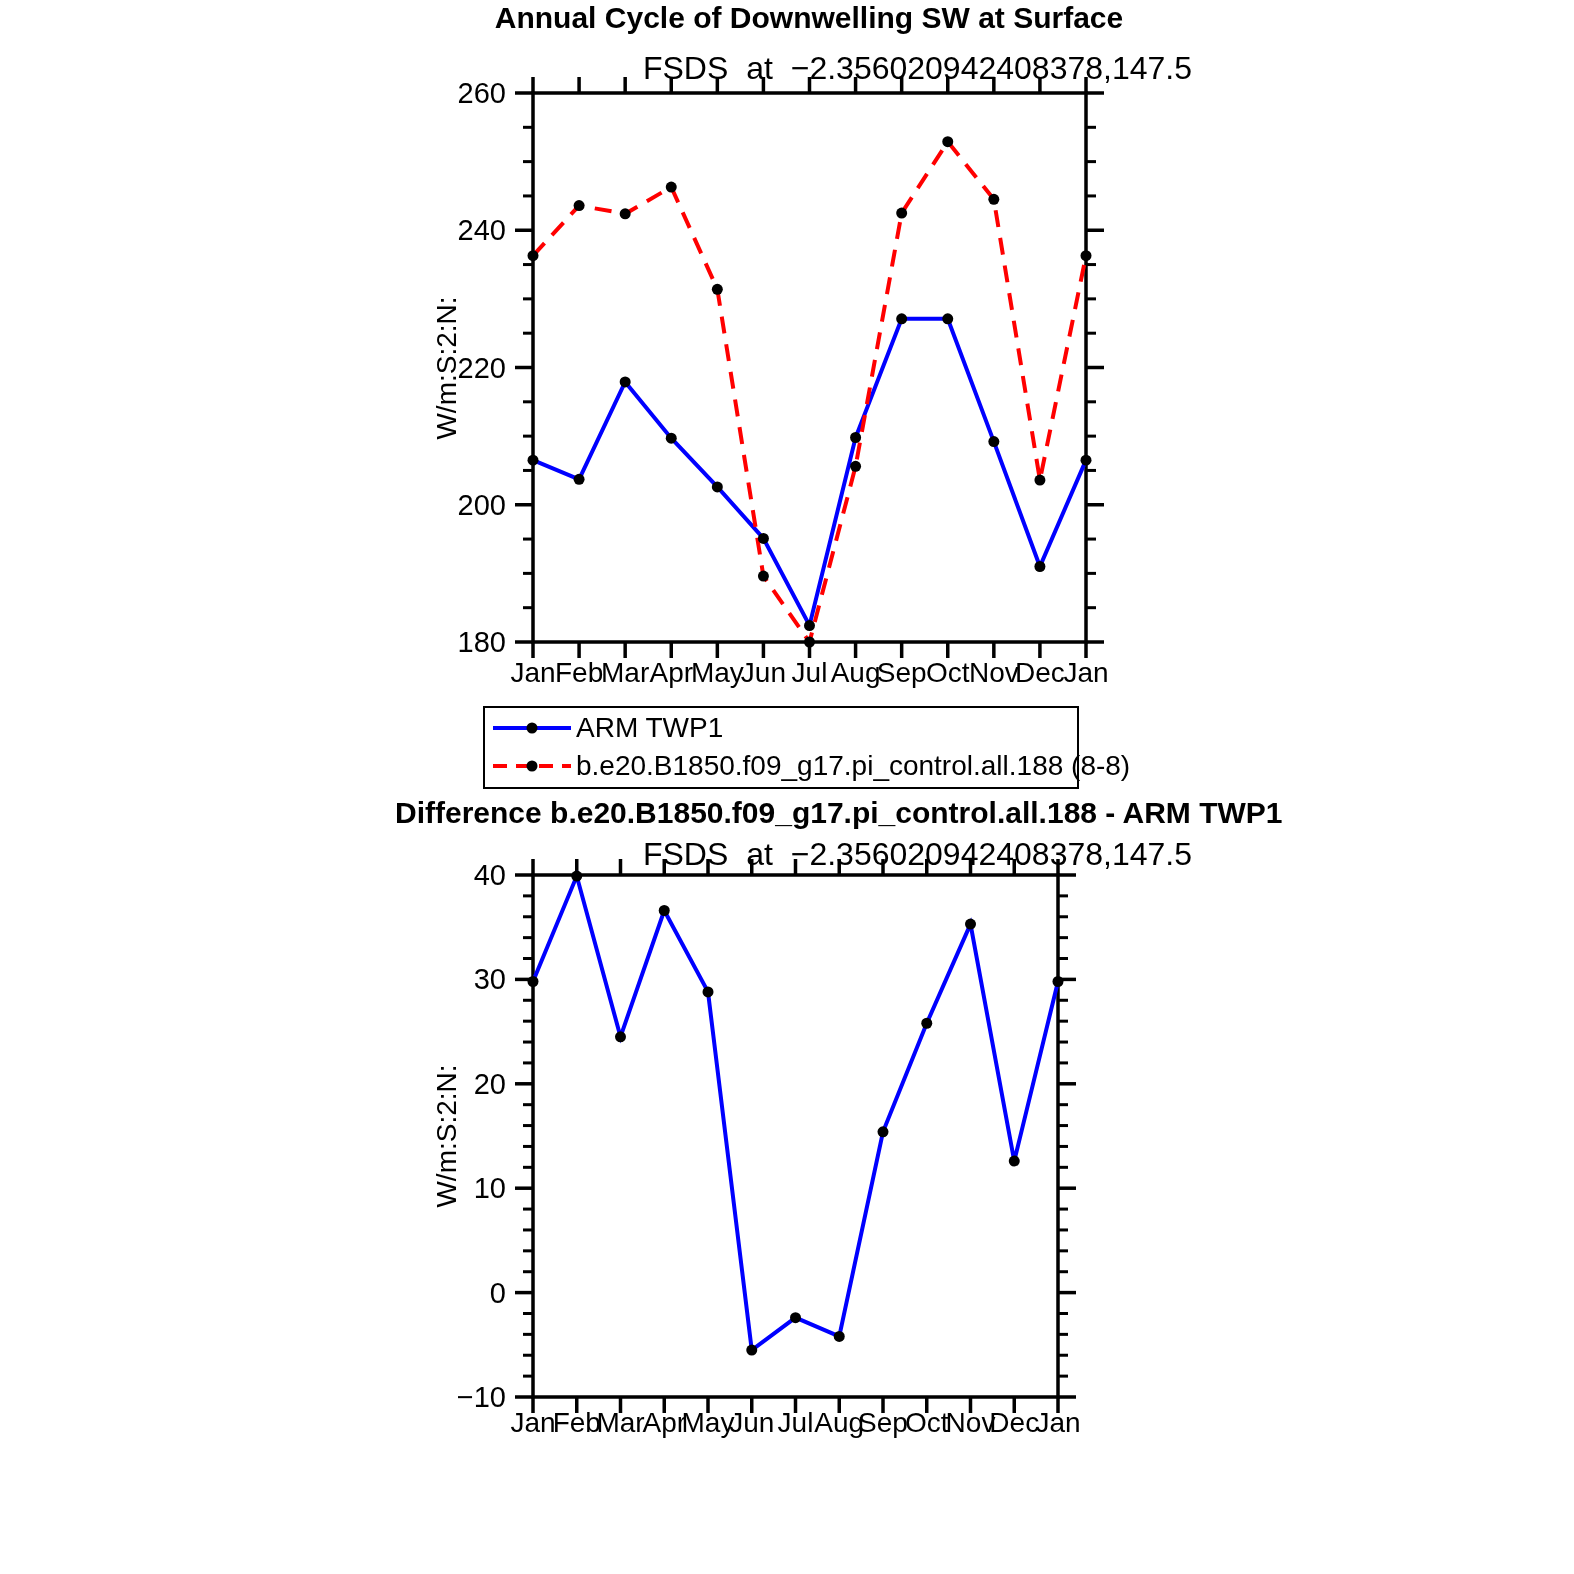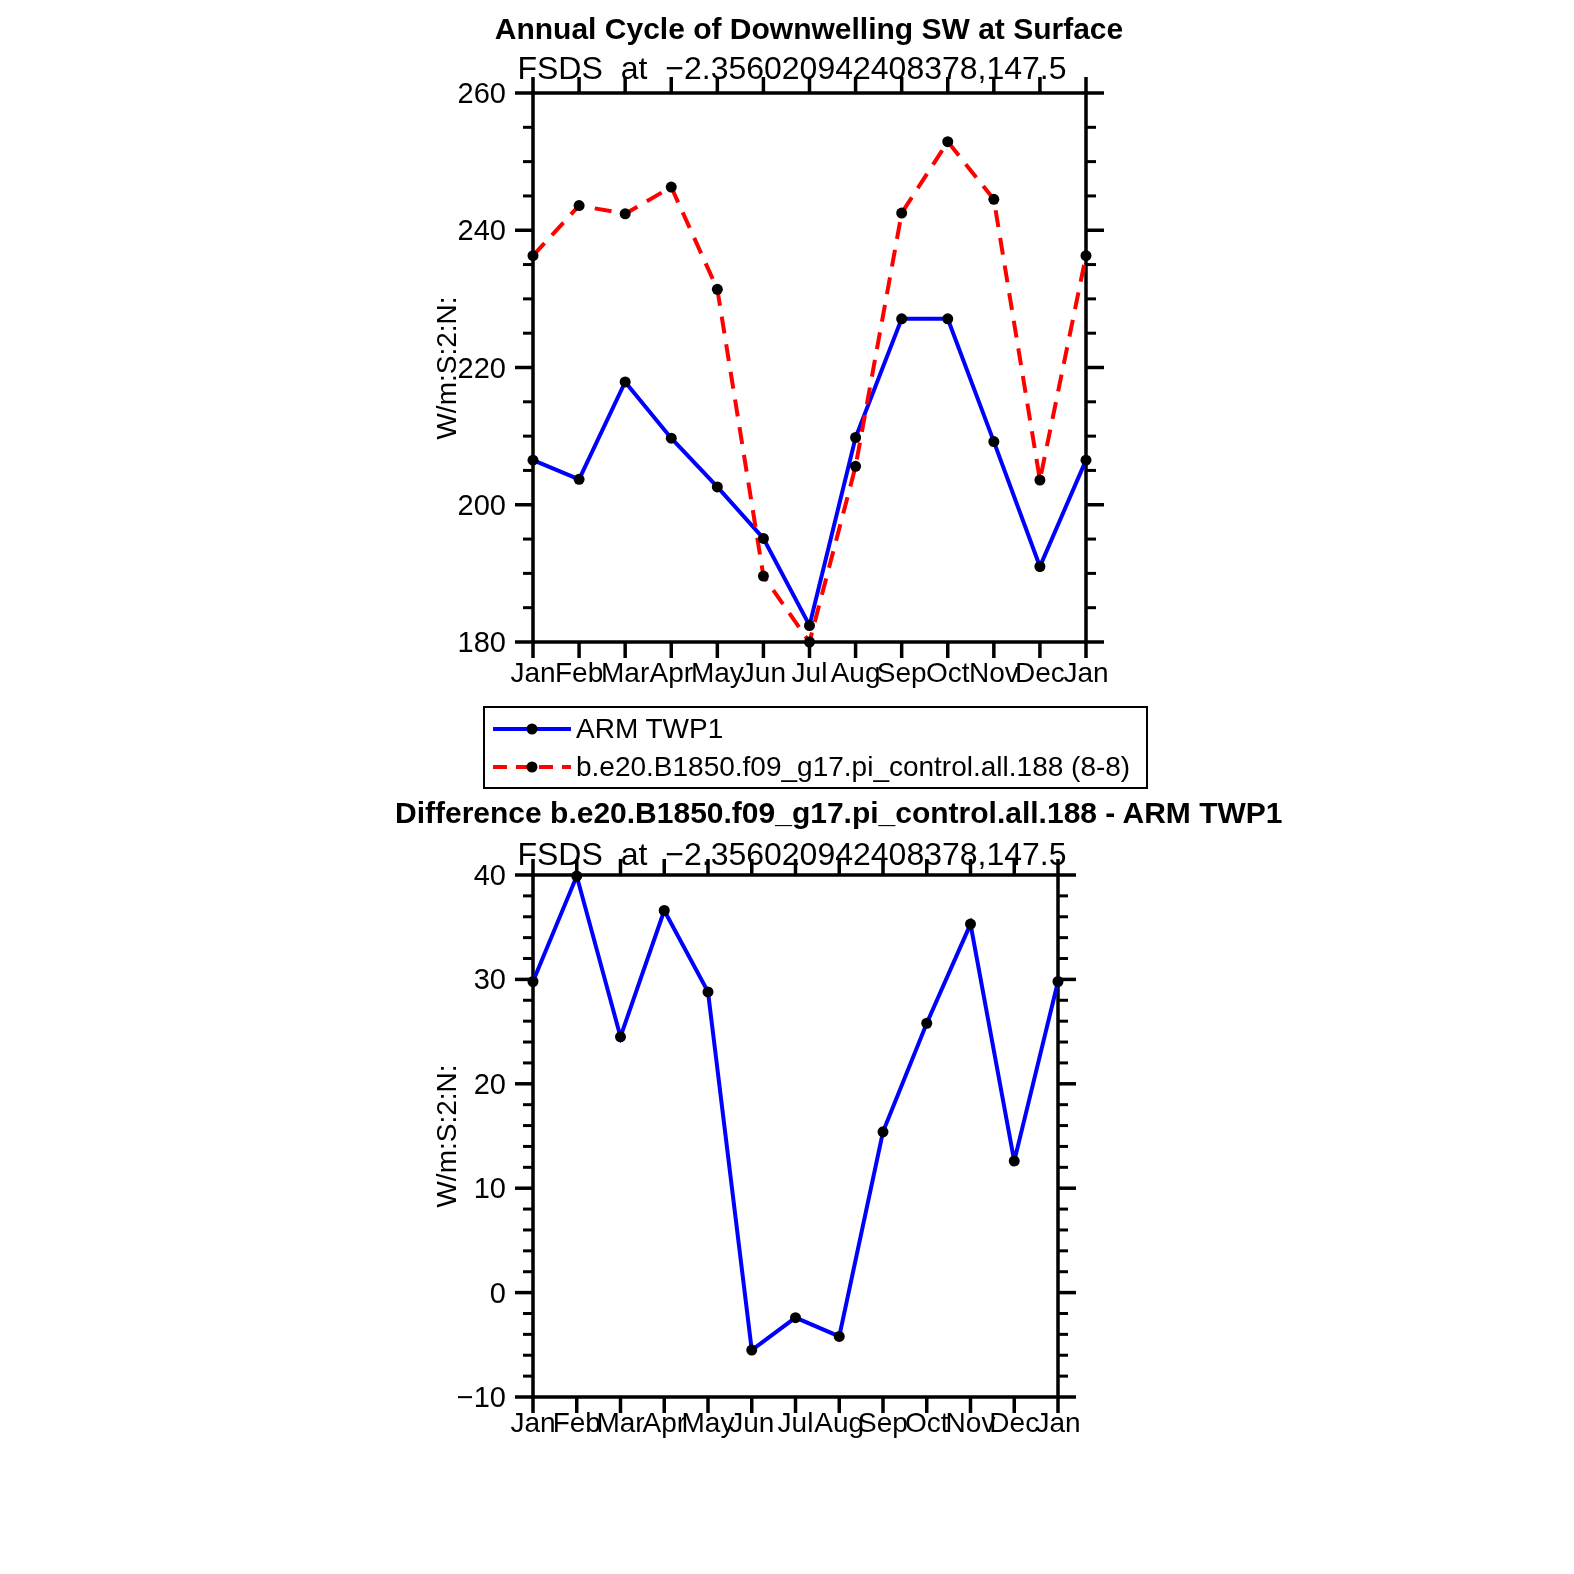--- a/index.html
+++ b/index.html
@@ -1,31 +1,31 @@
 <!DOCTYPE html>
 <html><head>
 <meta charset="utf-8">
 <style>
   html,body{margin:0;padding:0;background:#ffffff;}
   body{width:1574px;height:1574px;position:relative;overflow:hidden;
        font-family:"Liberation Sans",sans-serif;color:#000;}
   .title{position:absolute;font-weight:bold;font-size:30px;text-align:center;white-space:nowrap;}
-  .subtitle{position:absolute;font-size:32px;text-align:center;white-space:nowrap;word-spacing:9px;}
-  .t1{left:409px;top:12px;width:800px;}
+  .subtitle{position:absolute;font-size:32px;text-align:right;white-space:nowrap;word-spacing:9px;}
+  .t1{left:409px;top:1px;width:800px;}
   .s1{left:392px;top:50px;width:800px;}
   .t2{left:395px;top:796px;width:800px;text-align:center;}
   .s2{left:392px;top:836px;width:800px;}
   .ylab{position:absolute;font-size:28px;white-space:nowrap;
         transform:translate(-50%,-50%) rotate(-90deg);}
   .y1{left:447px;top:368px;}
   .y2{left:447px;top:1136px;}
   #plots{position:absolute;left:0;top:0;}
-  .legend{position:absolute;left:483px;top:706px;width:665px;height:83px;
+  .legend{position:absolute;left:483px;top:706px;width:596px;height:83px;
           border:2px solid #000;box-sizing:border-box;display:flex;
-          flex-direction:column;justify-content:center;padding:2px 0 2px 6px;background:#fff;}
+          flex-direction:column;justify-content:flex-end;padding:2px 0 2px 6px;background:#fff;}
   .lrow{display:flex;align-items:center;height:38px;}
   .lsample{width:82px;height:40px;flex:0 0 82px;}
   .ltext{font-size:28px;margin-left:3px;white-space:nowrap;}
 </style>
 </head>
 <body>
 
 <svg id="plots" width="1574" height="1574">
     <rect x="533" y="93" width="553" height="549" fill="none" stroke="#000000" stroke-width="3.5"></rect>
     <line x1="515" y1="642" x2="533" y2="642" stroke="#000000" stroke-width="3.5"></line>

